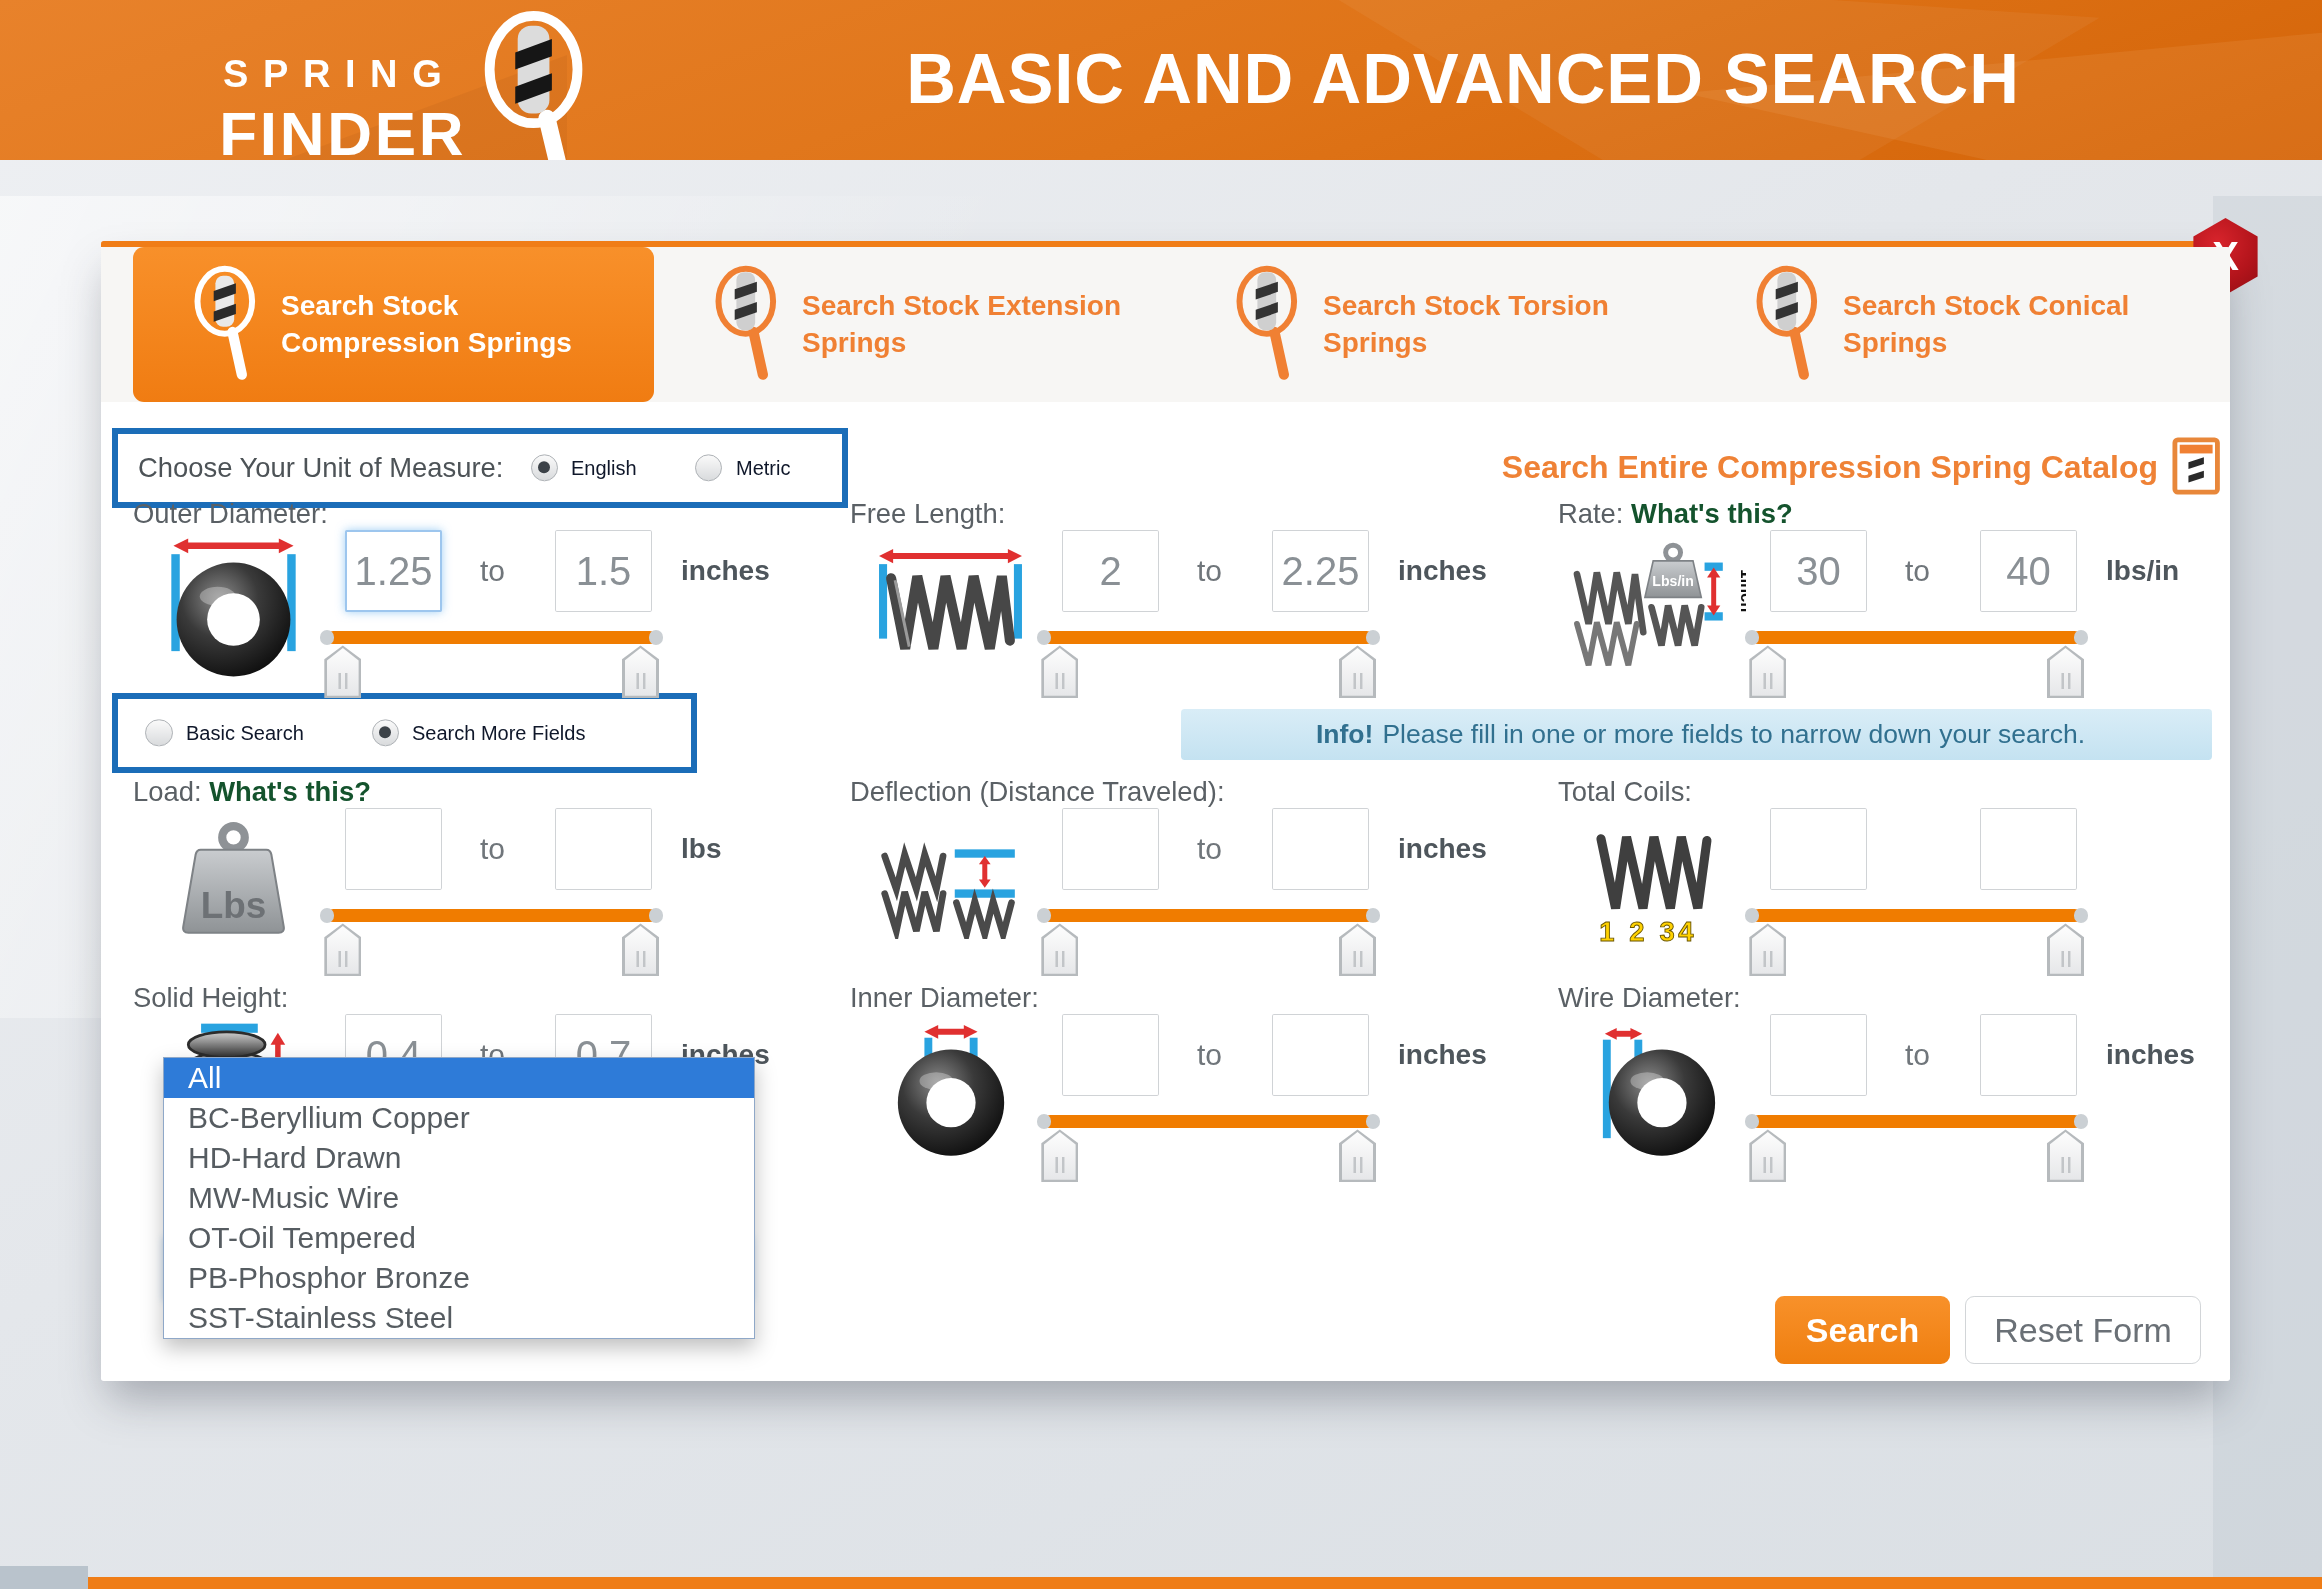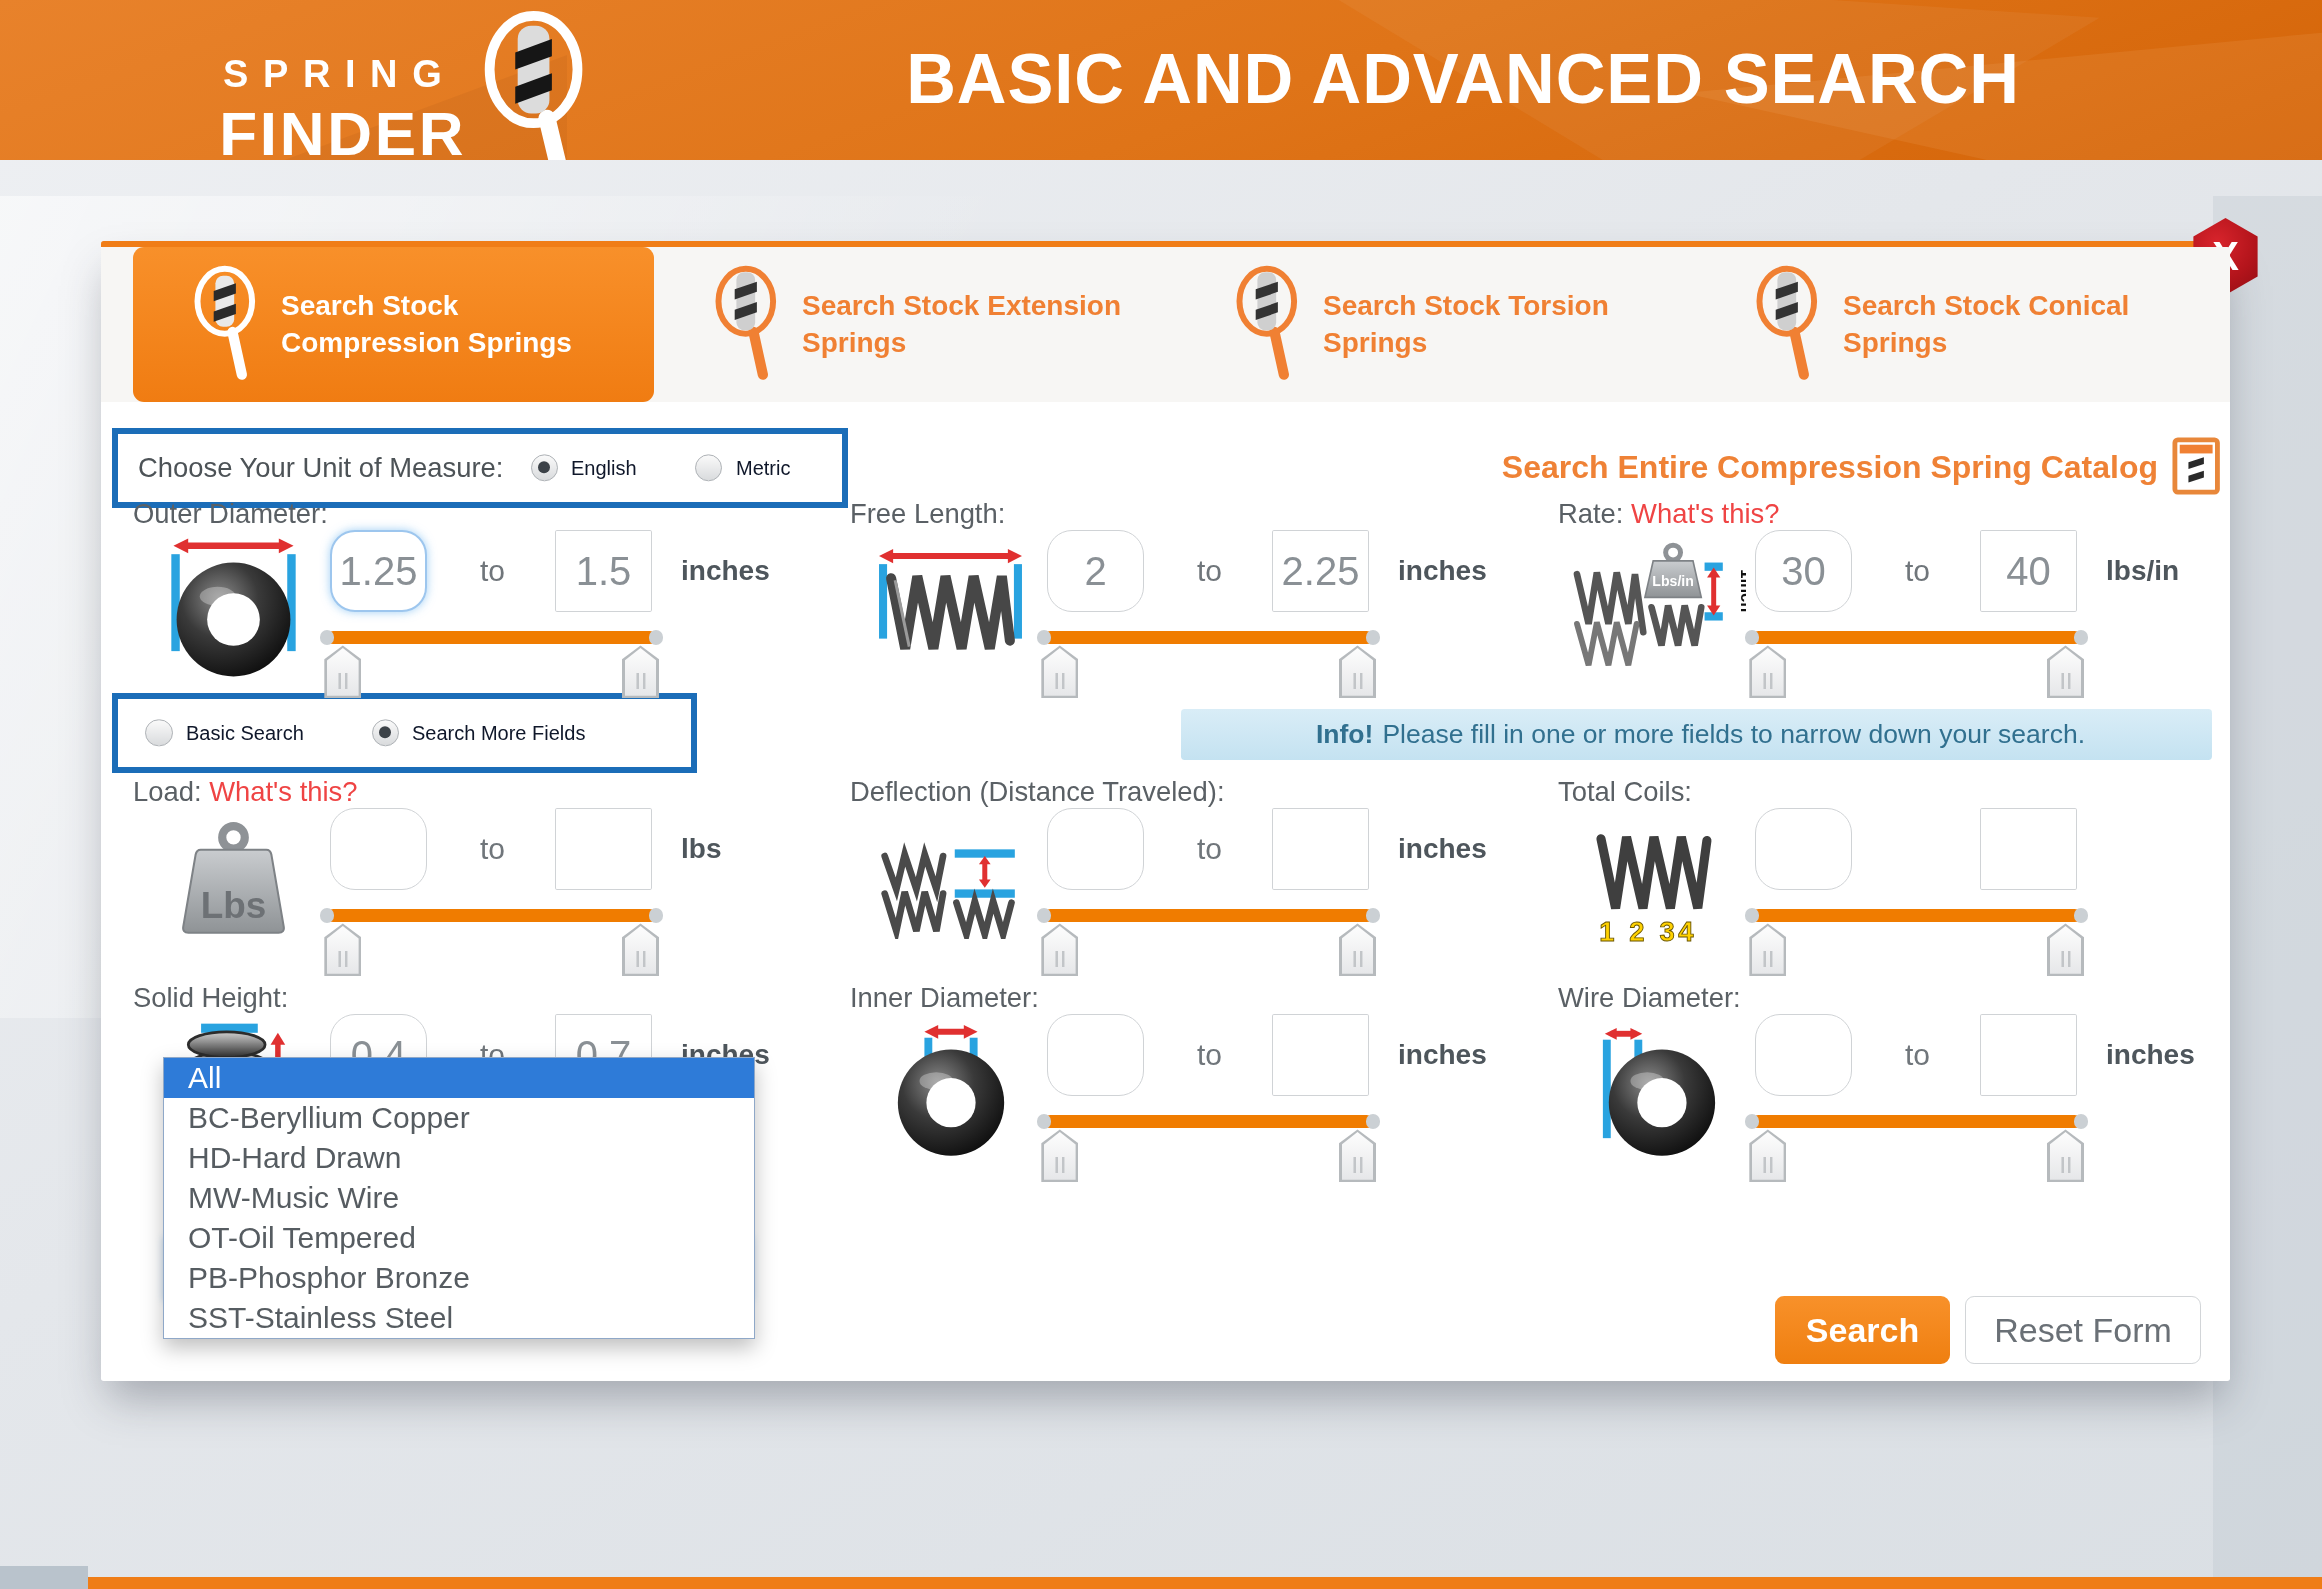--- a/index.html
+++ b/index.html
@@ -61,25 +61,25 @@
   #catalog-link svg{position:absolute;right:0;top:1.8px;height:58px;}
 
   #info-bar{position:absolute;left:1080px;top:462px;width:1031px;height:51px;border-radius:3.7px;
             background:linear-gradient(180deg,#d9edf7,#c4e2f1);display:flex;align-items:center;justify-content:center;
             font-size:26.5px;color:#31708f;}
   #info-bar b{font-weight:700;margin-right:9.1px;margin-left:8px;}
 
   
   .field{position:absolute;width:713px;height:215px;}
   .f-label{position:absolute;left:0;top:-5.5px;font-size:27.4px;color:#5a6065;white-space:nowrap;}
-  .f-label .wt{color:#ef4444;cursor:pointer;}
+  .f-label .wt{color:#14532d;cursor:pointer;font-weight:bold;}
   .f-icon{position:absolute;left:13.7px;top:24px;width:174px;height:160px;display:flex;align-items:center;justify-content:center;}
   .f-input{position:absolute;top:27.4px;width:97px;height:82px;border:1.8px solid #d0d3d6;border-radius:1.8px;
            text-align:center;font-size:40px;color:#8a9095;background:#fff;padding:0;}
-  .f-input.min{left:197px;border-radius:25px;} .f-input.max{left:422px;}
+  .f-input.min{left:212px;} .f-input.max{left:422px;}
   .f-input.focused{border:2.7px solid #9dc6ee;box-shadow:0 0 9.1px rgba(82,168,236,.55);}
   .f-to{position:absolute;left:302px;top:27.4px;width:115px;height:82px;line-height:82px;text-align:center;
         font-size:30px;color:#70767b;}
   .f-unit{position:absolute;left:548px;top:27.4px;height:82px;line-height:82px;font-size:28px;font-weight:700;color:#4e565c;white-space:nowrap;}
   
   .slider{position:absolute;left:194px;top:126px;width:329px;height:73px;}
   .track{position:absolute;left:0;top:1.8px;width:329px;height:12.8px;background:#f07c00;border-radius:6.4px;cursor:pointer;}
   .track::before,.track::after{content:"";position:absolute;top:-0.9px;width:14.6px;height:14.6px;border-radius:50%;background:#cbd0d4;}
   .track::before{left:-7.3px;} .track::after{right:-7.3px;}
   .handle{position:absolute;top:16.4px;width:37px;height:53px;cursor:grab;

